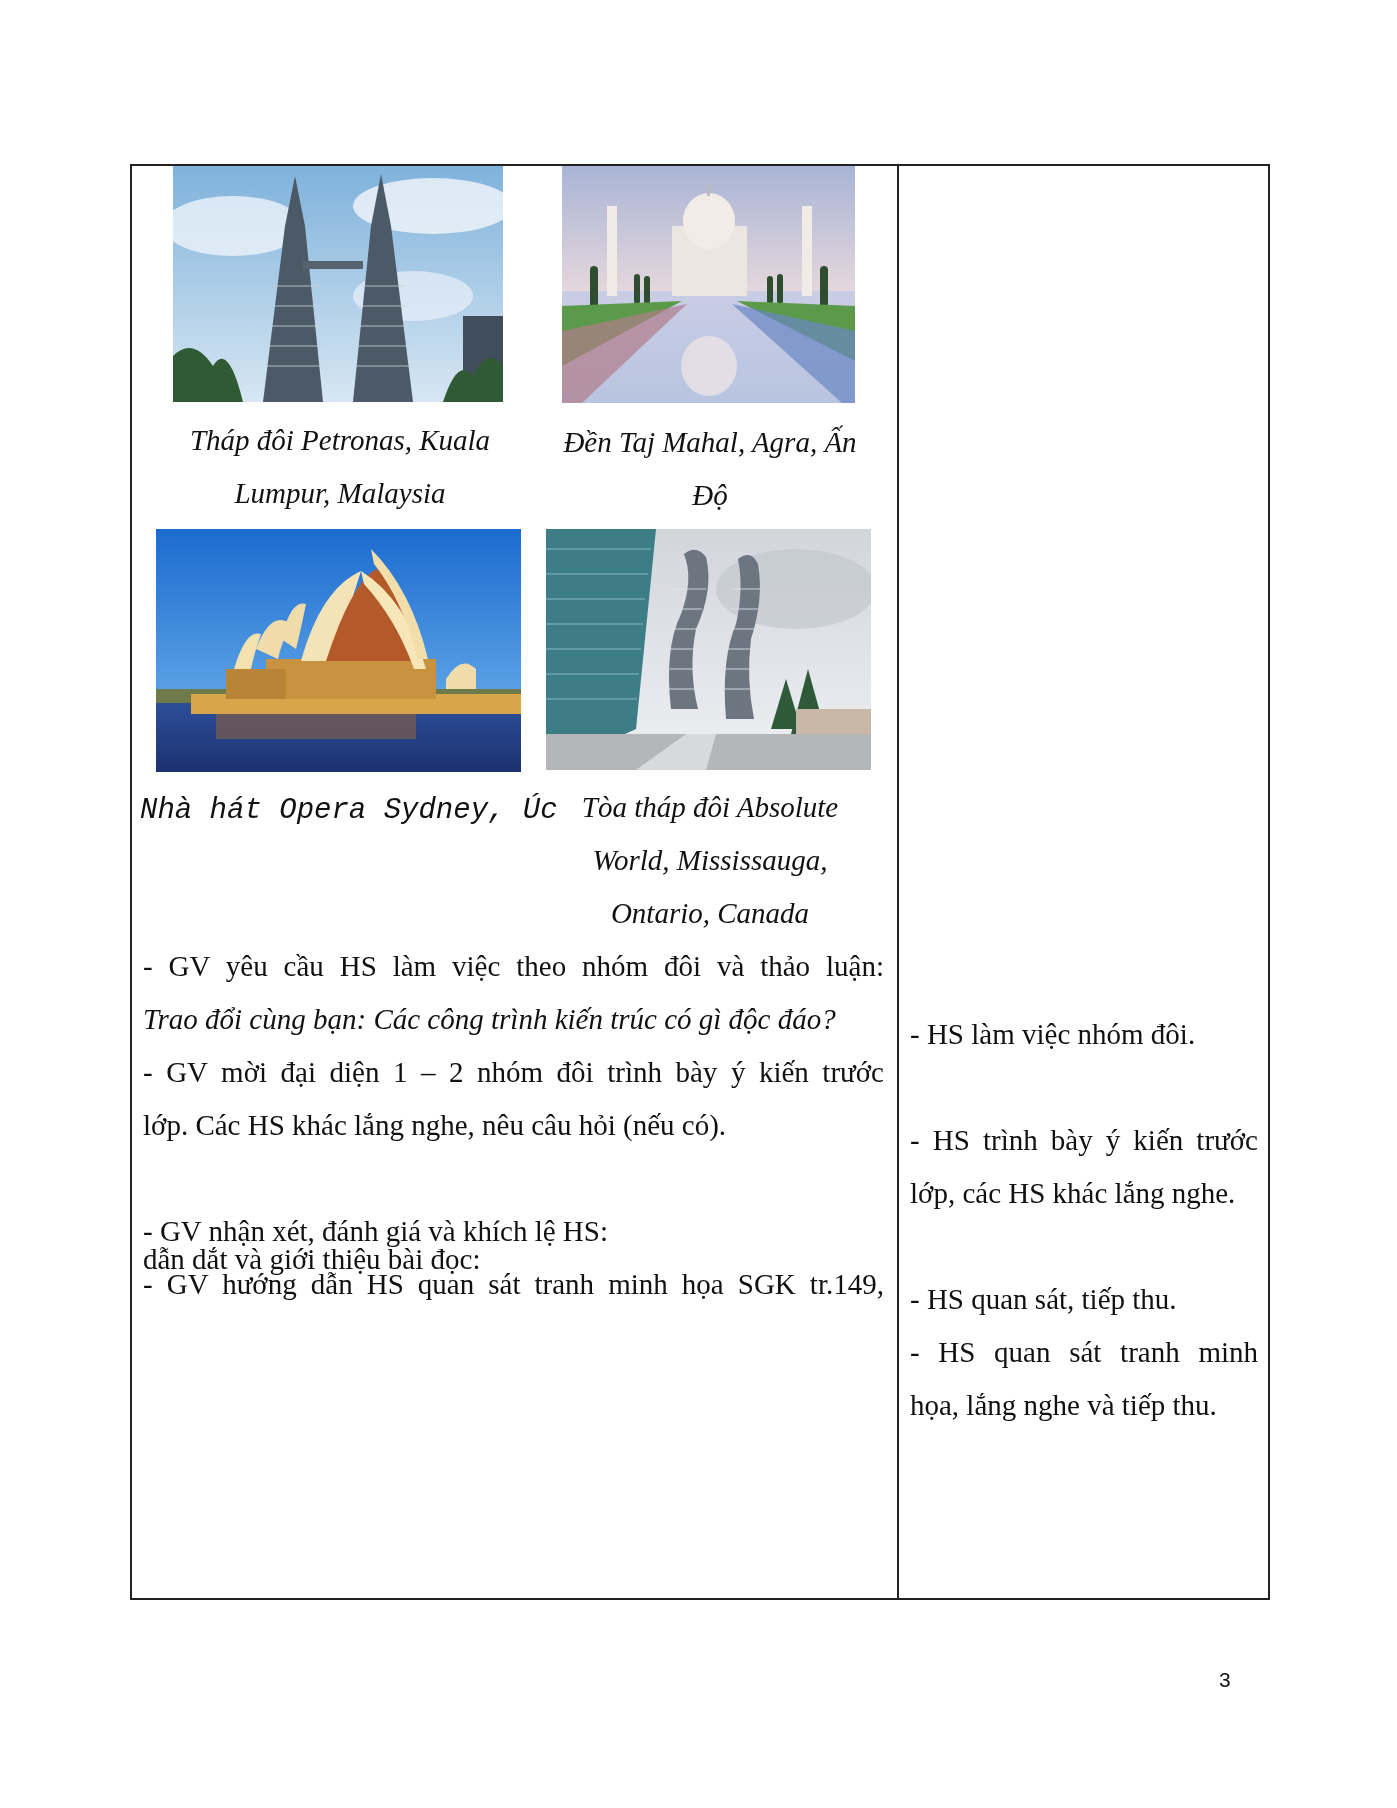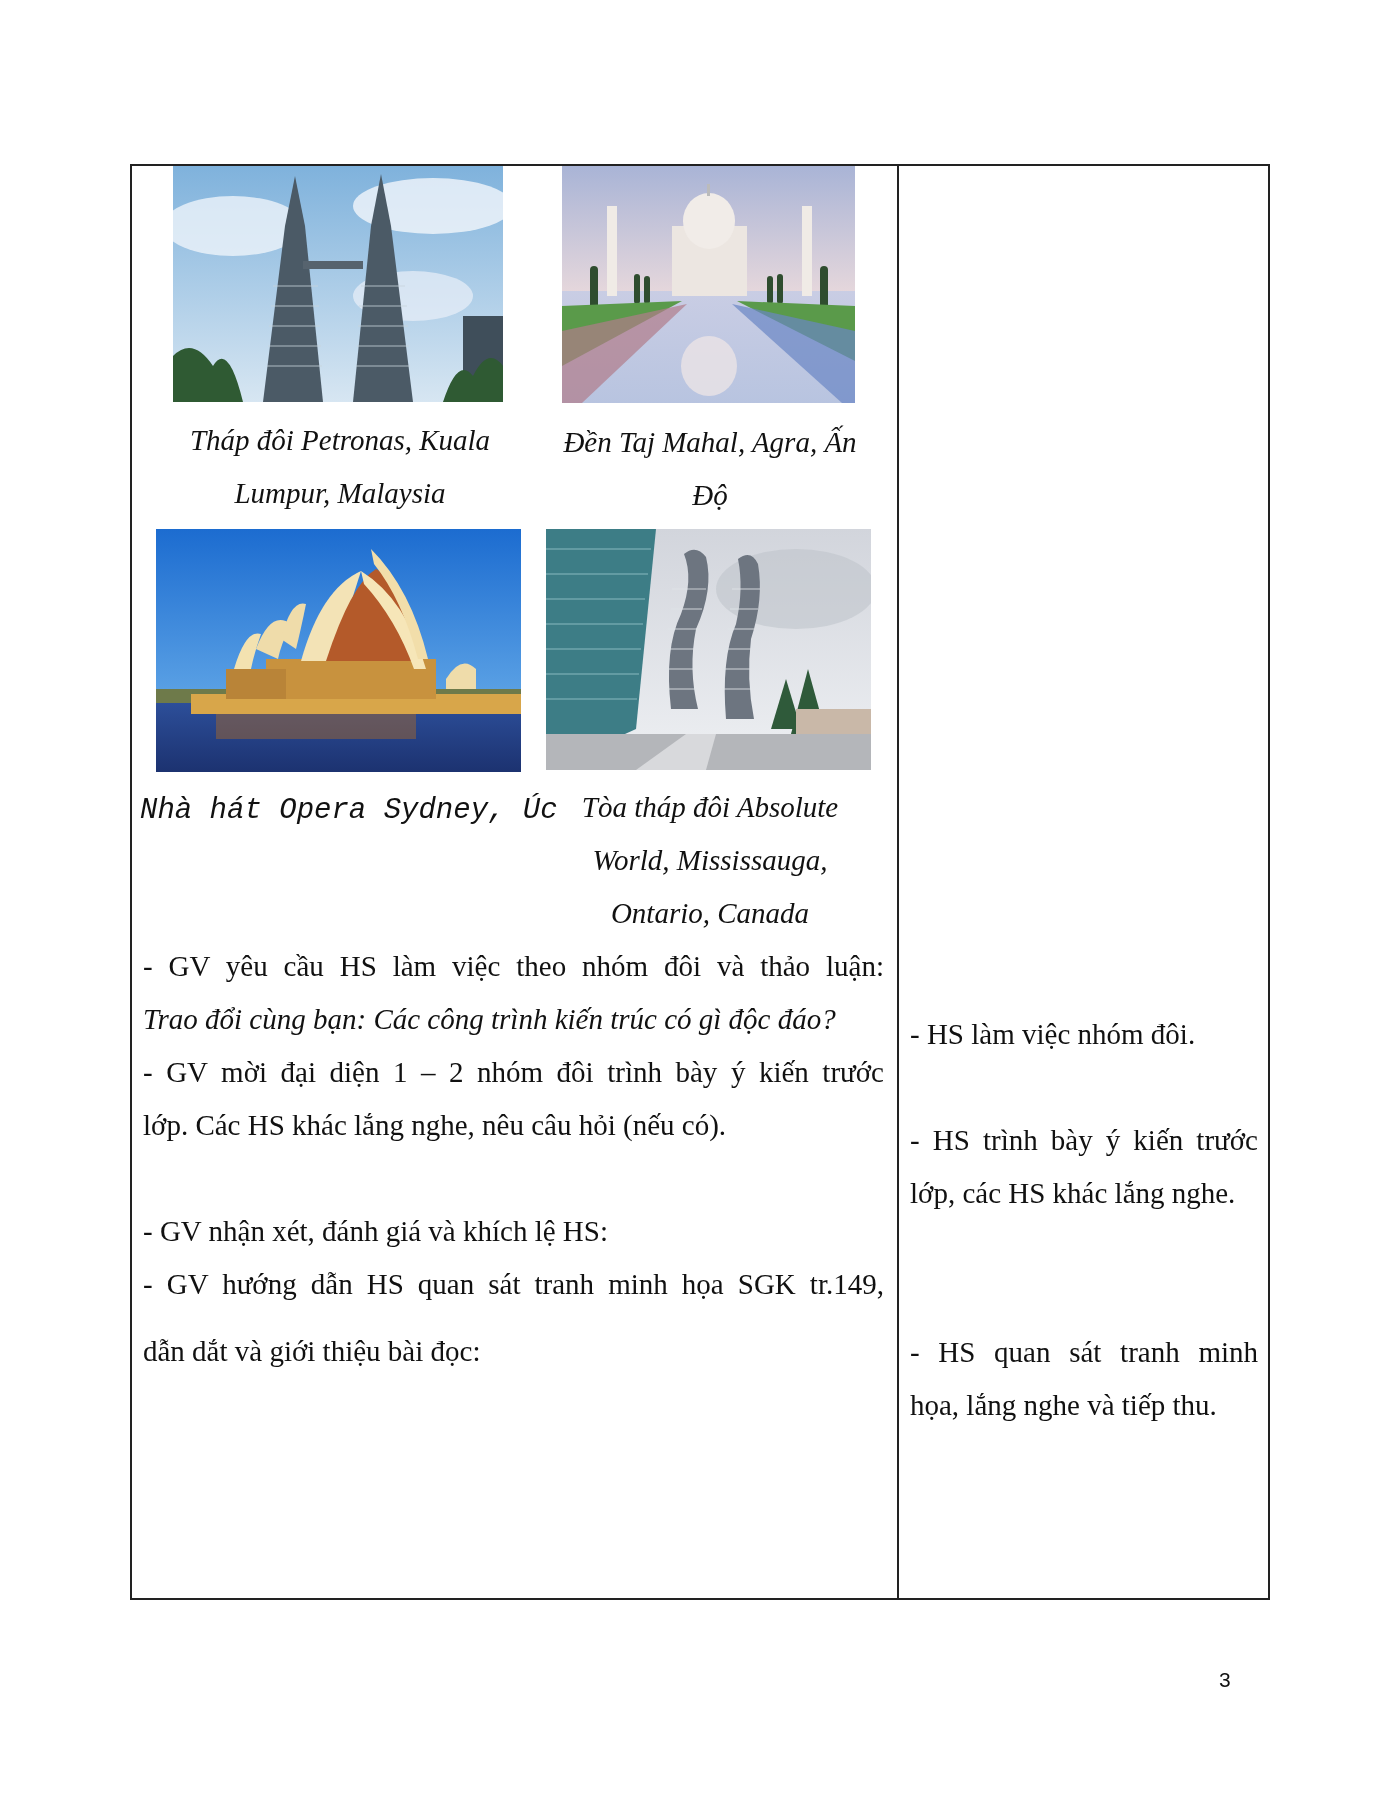--- a/index.html
+++ b/index.html
@@ -185,22 +185,23 @@
     <div>World, Mississauga,</div>
     <div>Ontario, Canada</div>
   </div>
 
   <div class="line justify" style="left:143px;top:940px;width:741px;">- GV yêu cầu HS làm việc theo nhóm đôi và thảo luận:</div>
   <div class="line italic" style="left:143px;top:993px;width:741px;">Trao đổi cùng bạn: Các công trình kiến trúc có gì độc đáo?</div>
   <div class="line justify" style="left:143px;top:1046px;width:741px;">- GV mời đại diện 1 – 2 nhóm đôi trình bày ý kiến trước</div>
   <div class="line" style="left:143px;top:1099px;font-family:Liberation Serif, serif;">lớp. Các HS khác lắng nghe, nêu câu hỏi (nếu có).</div>
   <div class="line" style="left:143px;top:1205px;">- GV nhận xét, đánh giá và khích lệ HS:</div>
   <div class="line justify" style="left:143px;top:1258px;width:741px;">- GV hướng dẫn HS quan sát tranh minh họa SGK tr.149,</div>
-  <div class="line" style="left:143px;top:1325px;">dẫn dắt và giới thiệu bài đọc:</div>
+  <div class="line" style="left:143px;top:1233px;">dẫn dắt và giới thiệu bài đọc:</div>
 
   <div class="line" style="left:910px;top:1008px;">- HS làm việc nhóm đôi.</div>
   <div class="line" style="left:910px;top:1167px;">lớp, các HS khác lắng nghe.</div>
   <div class="line justify" style="left:910px;top:1114px;width:348px;">- HS trình bày ý kiến trước</div>
+  <div class="line" style="left:910px;top:1273px;">- HS quan sát, tiếp thu.</div>
   <div class="line justify" style="left:910px;top:1326px;width:348px;">- HS quan sát tranh minh</div>
   <div class="line" style="left:910px;top:1379px;">họa, lắng nghe và tiếp thu.</div>
 
   <div class="page-number">3</div>
 </div>
 
 </body></html>

